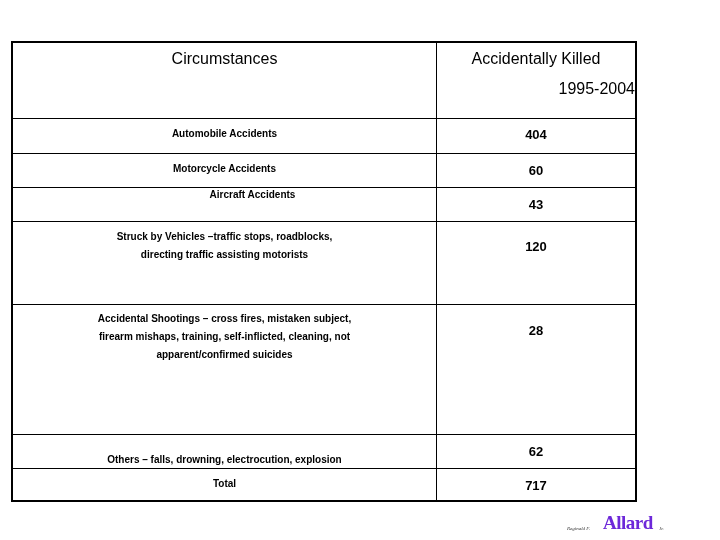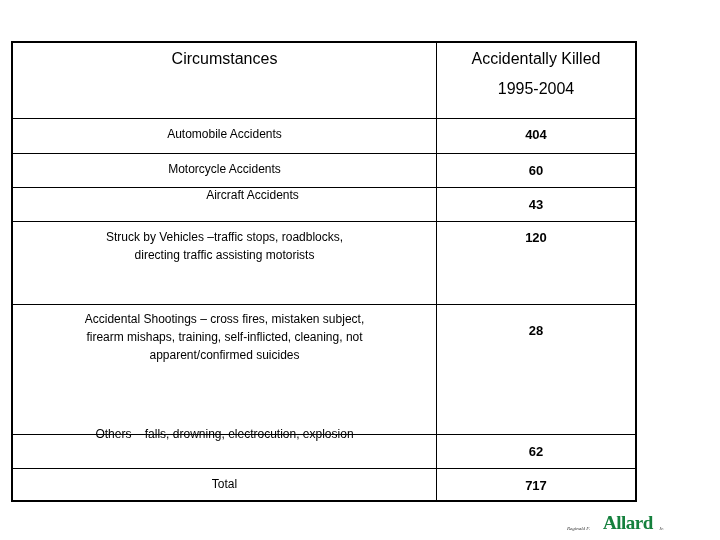--- a/index.html
+++ b/index.html
@@ -51,22 +51,23 @@
     }
     .cell.right {
       left: 424px;
       right: 0;
     }
     .hdr {
       font-size: 16px;
       line-height: 26px;
     }
     .lbl {
-      font-size: 12px;
+      font-size: 10px;
       line-height: 18px;
+      font-weight: bold;
     }
     .val {
       font-size: 13px;
       font-weight: bold;
       line-height: 20px;
     }
     .signature {
       position: absolute;
       left: 567px;
       top: 512px;
@@ -81,66 +82,66 @@
       color: #333;
     }
     .sig-big {
       position: absolute;
       left: 36px;
       top: 0;
       font-family: "Liberation Serif", serif;
       font-weight: bold;
       font-size: 19px;
       letter-spacing: -0.5px;
-      color: #15803d;
+      color: #6d28d9;
     }
   </style>
 </head>
 <body>
 
 <div class="table">
   <div class="col-divider"></div>
 
   <div class="cell left hdr" style="top:3px;">
     <span>Circumstances</span>
   </div>
   <div class="cell right hdr" style="top:3px;">
     <div>Accidentally Killed</div>
-    <div style="margin-top:4px;">1995-2004</div>
+    <div style="margin-top:4px;text-align:right;">1995-2004</div>
   </div>
   <div class="row-line" style="top:75px;"></div>
 
   <div class="cell left lbl" style="top:82px;">Automobile Accidents</div>
   <div class="cell right val" style="top:82px;">404</div>
   <div class="row-line" style="top:110px;"></div>
 
   <div class="cell left lbl" style="top:117px;text-align:center;">Motorcycle Accidents</div>
   <div class="cell right val" style="top:118px;">60</div>
   <div class="row-line" style="top:144px;"></div>
 
   <div class="cell left lbl" style="top:143px;margin-left:28px;">Aircraft Accidents</div>
   <div class="cell right val" style="top:152px;">43</div>
   <div class="row-line" style="top:178px;"></div>
 
   <div class="cell left lbl" style="top:185px;">
     <div>Struck by Vehicles –traffic stops, roadblocks,</div>
     <div>directing traffic assisting motorists</div>
   </div>
-  <div class="cell right val" style="top:185px;">120</div>
+  <div class="cell right val" style="top:194px;">120</div>
   <div class="row-line" style="top:261px;"></div>
 
   <div class="cell left lbl" style="top:267px;">
     <div>Accidental Shootings – cross fires, mistaken subject,</div>
     <div>firearm mishaps, training, self-inflicted, cleaning, not</div>
     <div>apparent/confirmed suicides</div>
   </div>
   <div class="cell right val" style="top:278px;">28</div>
   <div class="row-line" style="top:391px;"></div>
 
-  <div class="cell left lbl" style="top:382px;">Others – falls, drowning, electrocution, explosion</div>
+  <div class="cell left lbl" style="top:408px;">Others – falls, drowning, electrocution, explosion</div>
   <div class="cell right val" style="top:399px;">62</div>
   <div class="row-line" style="top:425px;"></div>
 
   <div class="cell left lbl" style="top:432px;">Total</div>
   <div class="cell right val" style="top:433px;">717</div>
 </div>
 
 <div class="signature">
   <span class="sig-small" style="left:0; top:14px;">Reginald F.</span>
   <span class="sig-big">Allard</span>

